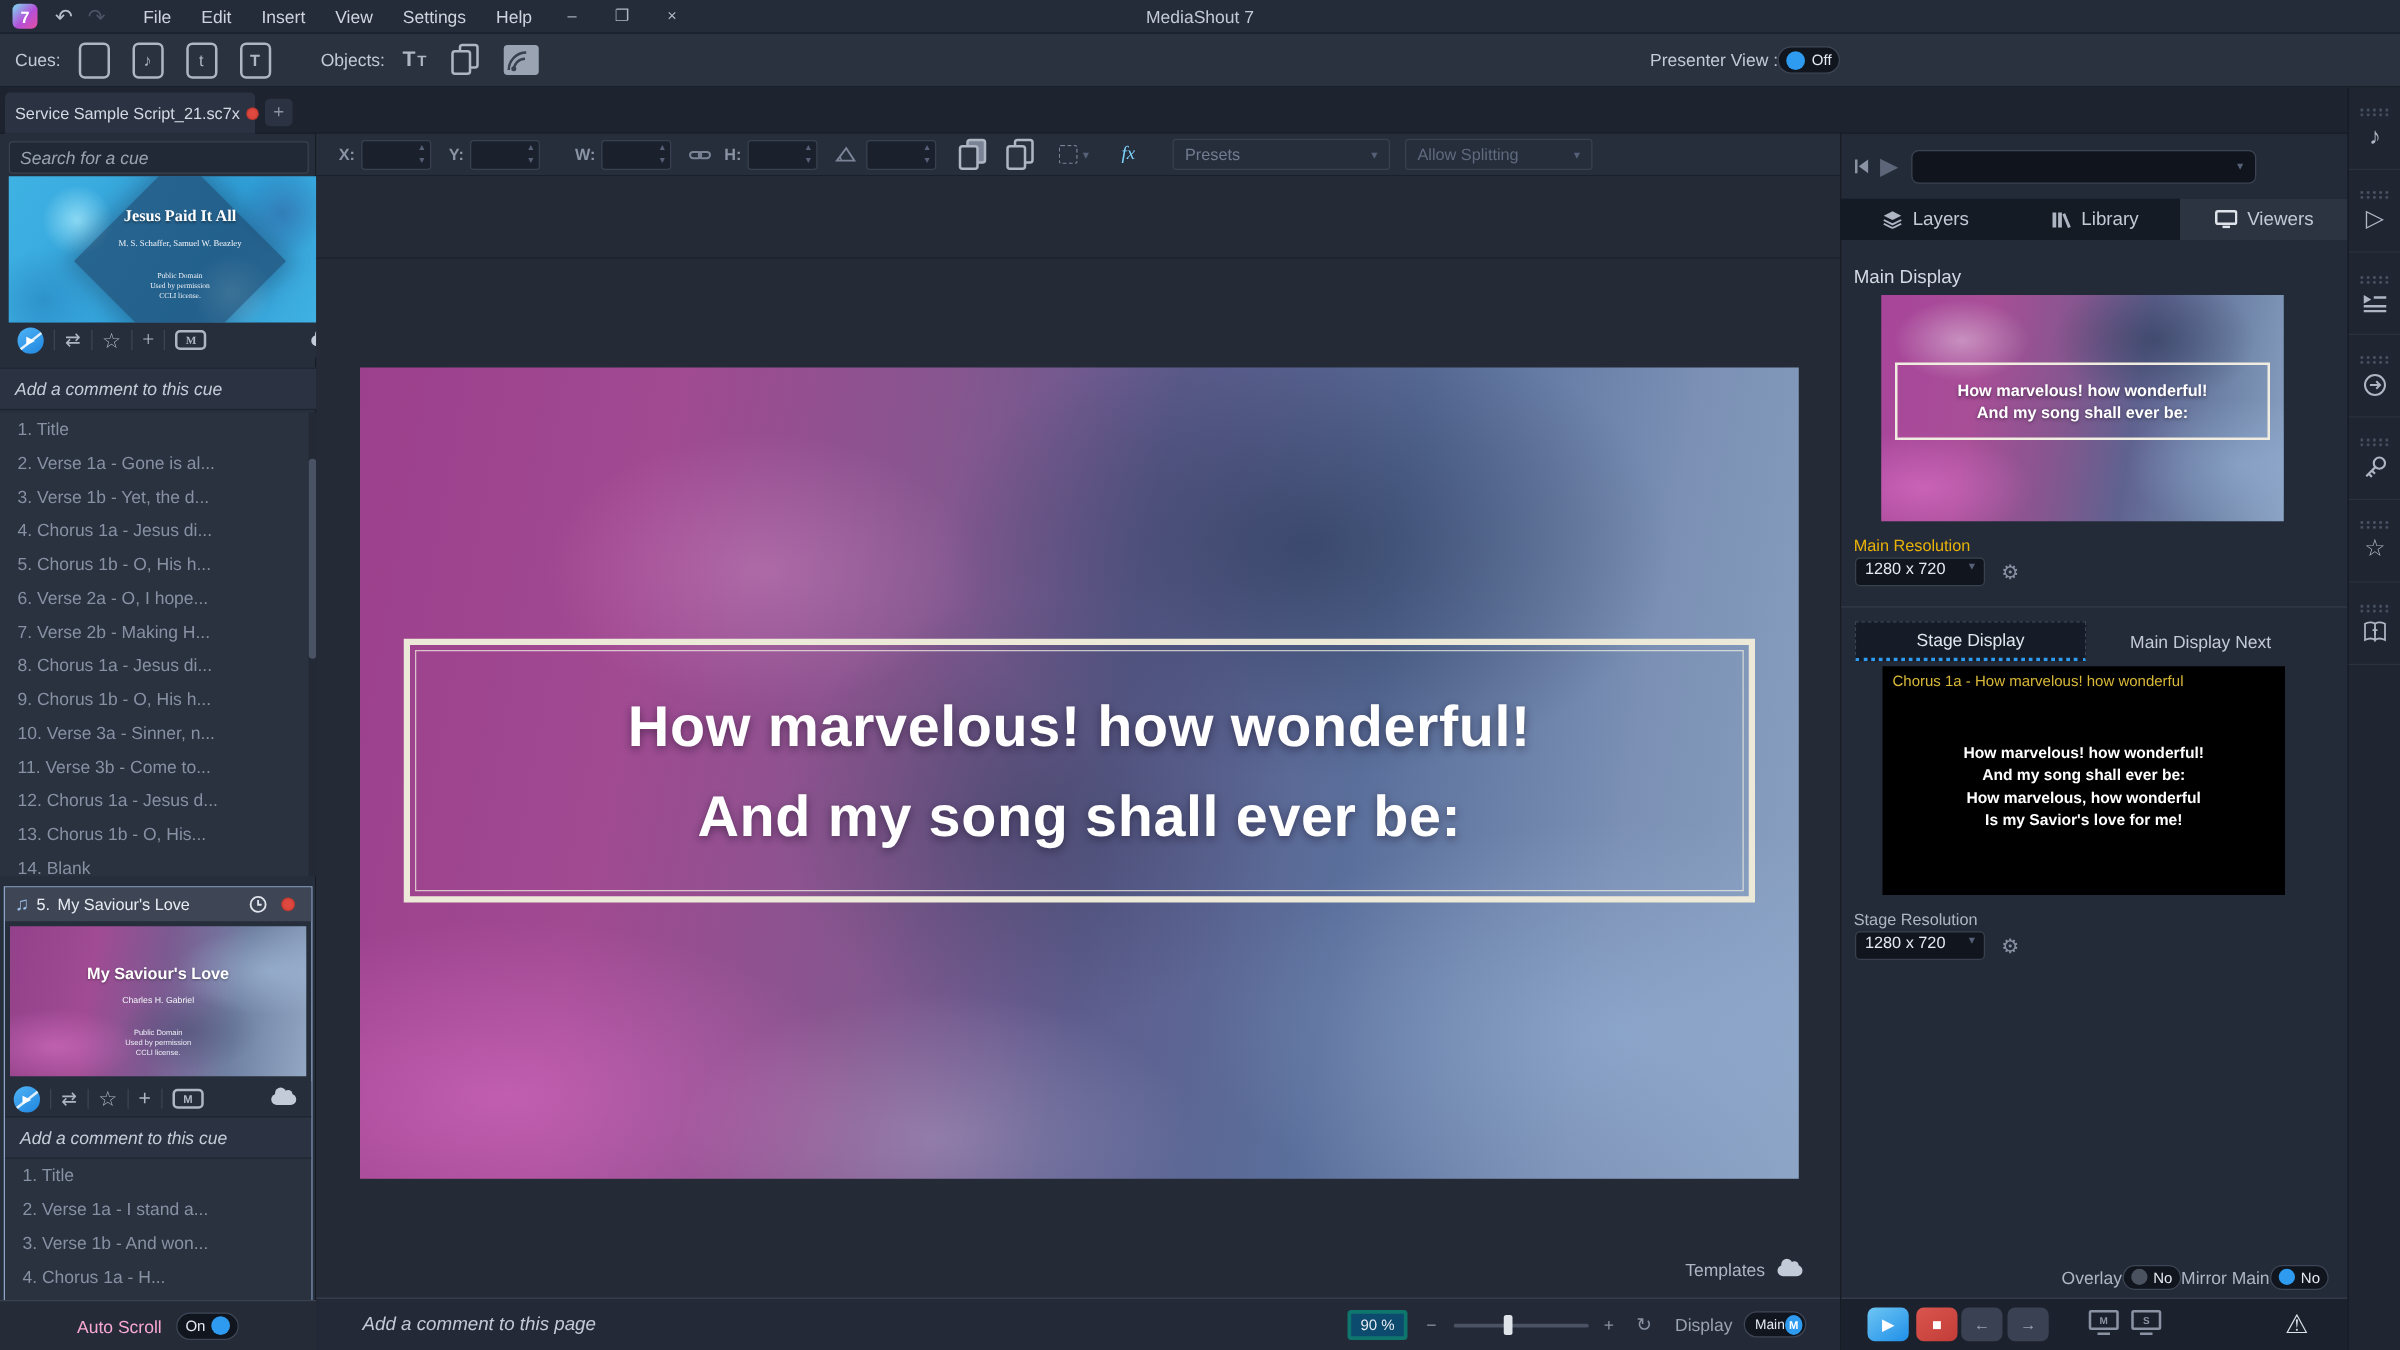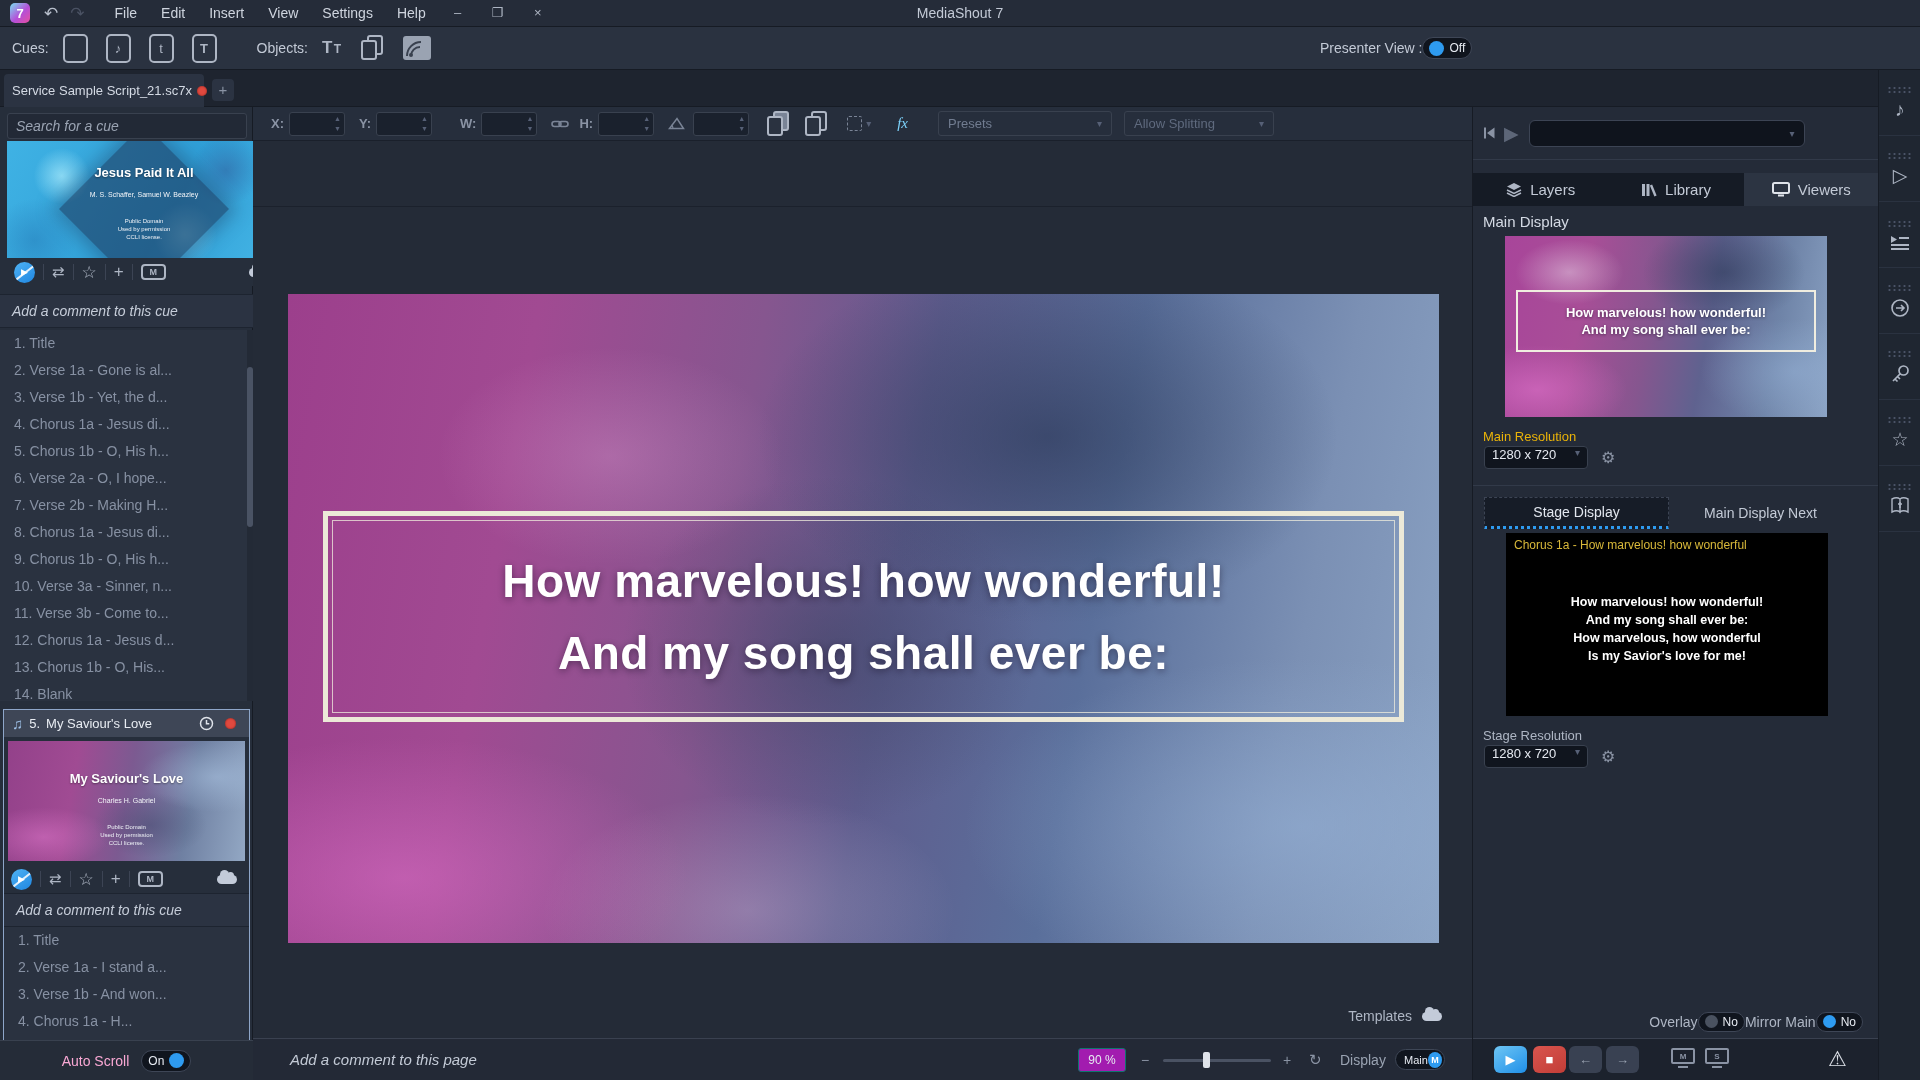--- a/index.html
+++ b/index.html
@@ -50,21 +50,21 @@
   .tabx { color:#97a0b0; font-size:13px; }
   .newtab { position:absolute; left:212px; top:9px; width:22px; height:22px; background:#2b3342; border-radius:4px;
     color:#8a93a4; text-align:center; line-height:21px; font-size:15px; }
 
   
   .sidebar { left:0; top:107px; width:253px; height:973px; background:#262e3b; border-right:1px solid #161b24; }
   .search { position:absolute; left:7px; top:6px; width:240px; height:26px; background:#222936;
     border:1px solid #39414f; border-radius:3px; color:#d0d6e0; font-style:italic; font-size:14px;
     padding:0 8px; font-family:"Liberation Sans", sans-serif; }
   .search::placeholder { color:#9aa3b2; }
-  .cuecard { position:absolute; left:7px; width:274px; }
+  .cuecard { position:absolute; left:7px; width:274px;font-family:Liberation Serif, serif; }
   .thumb { position:relative; width:100%; height:117px; overflow:hidden; }
   .thumb1bg { background:
       radial-gradient(circle 40px at 20% 30%, rgba(160,230,250,.8), transparent 70%),
       radial-gradient(circle 50px at 80% 25%, rgba(50,110,170,.7), transparent 70%),
       radial-gradient(circle 45px at 65% 80%, rgba(120,210,245,.7), transparent 70%),
       radial-gradient(circle 60px at 10% 85%, rgba(40,130,190,.6), transparent 70%),
       linear-gradient(120deg, #3fb2e4, #2f9ed6 60%, #45b6e6);}
   .diamond { position:absolute; left:50%; top:58%; width:120px; height:120px; transform:translate(-50%,-50%) rotate(45deg);
       background:rgba(25,45,80,.55); box-shadow:0 0 18px 6px rgba(25,45,80,.35); }
   .thumbtitle { position:absolute; left:0; width:100%; text-align:center; color:#fff; font-weight:bold; font-size:13px; text-shadow:0 1px 2px rgba(0,0,0,.4);}
@@ -118,40 +118,40 @@
       radial-gradient(ellipse 30% 30% at 40% 95%, rgba(240,230,250,.25), transparent 60%),
       linear-gradient(100deg,#9c3f8c 0%, #a14a92 20%, #86568f 38%, #5f5d8e 52%, #5a6f9b 68%, #7b90b4 85%, #8ba3c4 100%); }
   .lyricbox { position:absolute; left:3%; right:3%; top:33.5%; height:32.5%;
       border:5px solid #ece9d8; outline:1px solid rgba(240,237,222,.75); outline-offset:-10px;
       display:flex; flex-direction:column; align-items:center; justify-content:center; }
   .lyricbox .ln { color:#fff; font-weight:bold; font-size:46px; line-height:72px; text-shadow:0 2px 7px rgba(20,10,30,.45); letter-spacing:.5px;}
   .templatesrow { position:absolute; right:30px; top:867px; display:flex; align-items:center; gap:10px; color:#aeb6c4; font-size:14px; }
   .bottombar { position:absolute; left:0; top:931px; width:1219px; height:42px; background:#232936; border-top:1px solid #3a4150;
       display:flex; align-items:center; }
   .pagecomment { margin-left:37px; font-style:italic; color:#c3cad6; font-size:15px; }
-  .zoombox { position:absolute; left:825px; width:48px; height:24px; background:#a21caf; border:1px solid #0f766e;
+  .zoombox { position:absolute; left:825px; width:48px; height:24px; background:#0c4a6e; border:3px solid #0f766e;
       border-radius:3px; color:#e6eaf1; font-size:12px; display:flex; align-items:center; justify-content:center; }
   .zminus { position:absolute; left:888px; color:#8a93a4; font-size:14px; }
   .ztrack { position:absolute; left:910px; top:20px; width:108px; height:3px; background:#4a5263; border-radius:2px; }
   .zthumb { position:absolute; left:950px; top:13px; width:7px; height:16px; background:#dfe3ea; border-radius:2px; }
   .zplus { position:absolute; left:1030px; color:#8a93a4; font-size:14px; }
   .zsync { position:absolute; left:1056px; color:#8a93a4; font-size:15px; }
   .displbl { position:absolute; left:1087px; color:#9aa3b2; font-size:14px; }
   .disppill { position:absolute; left:1142px; top:10px; width:50px; height:21px; background:#10151e; border:1px solid #3e4656;
       border-radius:11px; display:flex; align-items:center; padding:0 2px 0 8px; justify-content:space-between;}
   .disppill .t { font-size:11px; color:#e6eaf1; }
   .mcirc { width:16px; height:16px; border-radius:50%; background:#2e9bf0; color:#fff; font-size:9px; font-weight:bold;
       display:flex; align-items:center; justify-content:center; }
 
   
   .rightpanel { left:1472px; top:107px; width:406px; height:973px; background:#242b38; border-left:1px solid #161b24;}
   .transport { position:absolute; left:0; top:0; width:406px; height:53px; border-bottom:1px solid #323a49; display:flex; align-items:center; }
   .tdrop { width:276px; height:27px; margin-left:10px; background:#0f141d; border:1px solid #3c4454; border-radius:6px;
       display:flex; align-items:center; justify-content:flex-end; padding-right:9px; }
-  .ptabs { position:absolute; left:0; top:66px; width:406px; height:33px; display:flex; background:#151b25; }
+  .ptabs { position:absolute; left:0; top:52px; width:406px; height:33px; display:flex; background:#151b25; }
   .ptab { flex:1; display:flex; align-items:center; justify-content:center; gap:8px; color:#c3cad6; font-size:15px; background:#151b25;}
   .ptab.active { background:#2c3442; }
   .plabel { position:absolute; left:10px; color:#d4dae4; font-size:15px; }
   .mainprev { position:absolute; left:32px; top:129px; width:322px; height:181px; overflow:hidden; }
   .prevbox { position:absolute; left:3.5%; right:3.5%; top:30%; height:34%; border:2px solid #f0ede0;
       display:flex; flex-direction:column; align-items:center; justify-content:center; }
   .prevbox .ln { color:#fff; font-weight:bold; font-size:13px; line-height:17px; text-shadow:0 1px 3px rgba(20,10,30,.5);}
   .resdrop { position:absolute; width:104px; height:23px; background:#10151e; border:1px solid #39414f; border-radius:4px;
       color:#e6eaf1; font-size:13px; display:flex; align-items:flex-start; justify-content:space-between; padding:0 7px;}
   .gear { position:absolute; color:#8a93a4; font-size:16px; }

